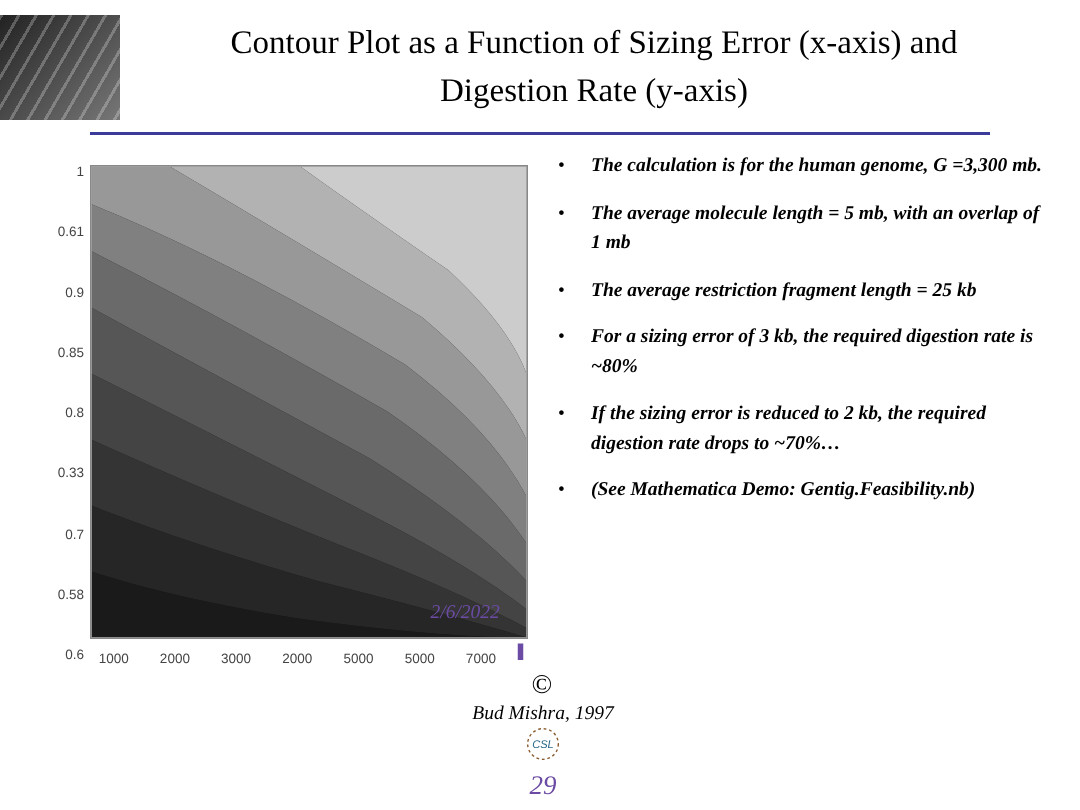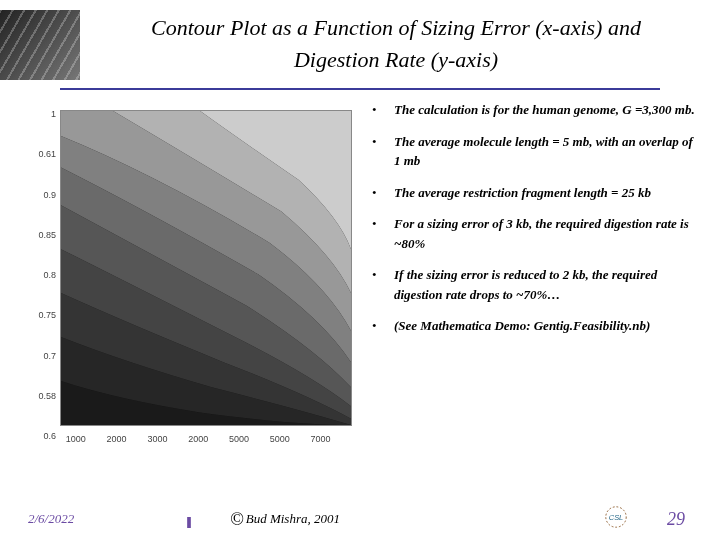--- a/index.html
+++ b/index.html
@@ -25,21 +25,20 @@
     flex-shrink: 0;
   }
   .thumb::before {
     content: "";
     position: absolute; inset: 0;
     background-image: repeating-linear-gradient(120deg, rgba(255,255,255,0.25) 0 2px, transparent 2px 10px);
   }
   .title-block { flex: 1; text-align: center; padding-top: 2px; }
   .title {
     font-size: 22px;
-    font-style: italic;
     line-height: 1.45;
   }
   .hr {
     height: 2px;
     background: #3b3b99;
     margin: 8px 60px 10px 60px;
   }
   .content {
     display: flex;
     padding: 0 18px 0 18px;
@@ -89,20 +88,21 @@
   .bullets li .txt { flex: 1; font-weight: bold; }
 
   .footer {
     position: absolute;
     left: 0; right: 0; bottom: 6px;
     display: flex;
     align-items: center;
     padding: 0 24px 0 28px;
     font-style: italic;
     font-size: 13px;
+    flex-direction: column;
   }
   .footer .date { color: #6b4ba3; width: 150px; }
   .footer .nyu { margin-right: 30px; }
   .footer .c { flex: 0 0 auto; font-style: italic; font-size: 18px; margin-right: 2px; }
   .footer .credit { flex: 1; }
   .footer .csl { width: 80px; text-align: center; }
   .footer .pagenum {
     width: 40px; text-align: center;
     color: #6b4ba3; font-size: 18px;
   }
@@ -138,21 +138,21 @@
         <path d="M0,8 L0,0 L18,0 Q40,12 76,32 Q94,46 100,58 L100,70 Q92,56 72,42 Q32,20 0,8 Z" fill="#989898"></path>
         <path d="M18,0 L48,0 Q60,8 82,22 Q96,34 100,44 L100,58 Q94,46 76,32 Q40,12 18,0 Z" fill="#b2b2b2"></path>
         <path d="M48,0 L100,0 L100,44 Q96,34 82,22 Q60,8 48,0 Z" fill="#cccccc"></path>
       </svg>
     </div>
     <span class="ytick" style="top:4.0%">1</span>
     <span class="ytick" style="top:15.5%">0.61</span>
     <span class="ytick" style="top:27.0%">0.9</span>
     <span class="ytick" style="top:38.5%">0.85</span>
     <span class="ytick" style="top:50.0%">0.8</span>
-    <span class="ytick" style="top:61.5%">0.75</span>
+    <span class="ytick" style="top:61.5%">0.33</span>
     <span class="ytick" style="top:73.0%">0.7</span>
     <span class="ytick" style="top:84.5%">0.58</span>
     <span class="ytick" style="top:96.0%">0.6</span>
     <span class="xtick" style="left:17%">1000</span>
     <span class="xtick" style="left:29%">2000</span>
     <span class="xtick" style="left:41%">3000</span>
     <span class="xtick" style="left:53%">2000</span>
     <span class="xtick" style="left:65%">5000</span>
     <span class="xtick" style="left:77%">5000</span>
     <span class="xtick" style="left:89%">7000</span>
@@ -189,21 +189,21 @@
 </div>
 
 <div class="footer">
   <span class="date">2/6/2022</span>
   <span class="nyu">
     <svg viewBox="0 0 24 28">
       <path d="M12 2 C10 5 14 5 12 8 C10 11 14 11 12 14 L10 14 L10 26 L14 26 L14 14 L12 14 C14 11 10 11 12 8 C14 5 10 5 12 2 Z" fill="#6b4ba3"></path>
     </svg>
   </span>
   <span class="c">©</span>
-  <span class="credit">Bud Mishra, 2001</span>
+  <span class="credit">Bud Mishra, 1997</span>
   <span class="csl">
     <svg viewBox="0 0 28 28">
       <circle cx="14" cy="14" r="11" fill="none" stroke="#8a5a2a" stroke-width="1" stroke-dasharray="2 2"></circle>
       <text x="14" y="17" text-anchor="middle" font-size="8" fill="#2a6a8a" font-family="Arial">CSL</text>
     </svg>
   </span>
   <span class="pagenum">29</span>
 </div>
 
 </body></html>

